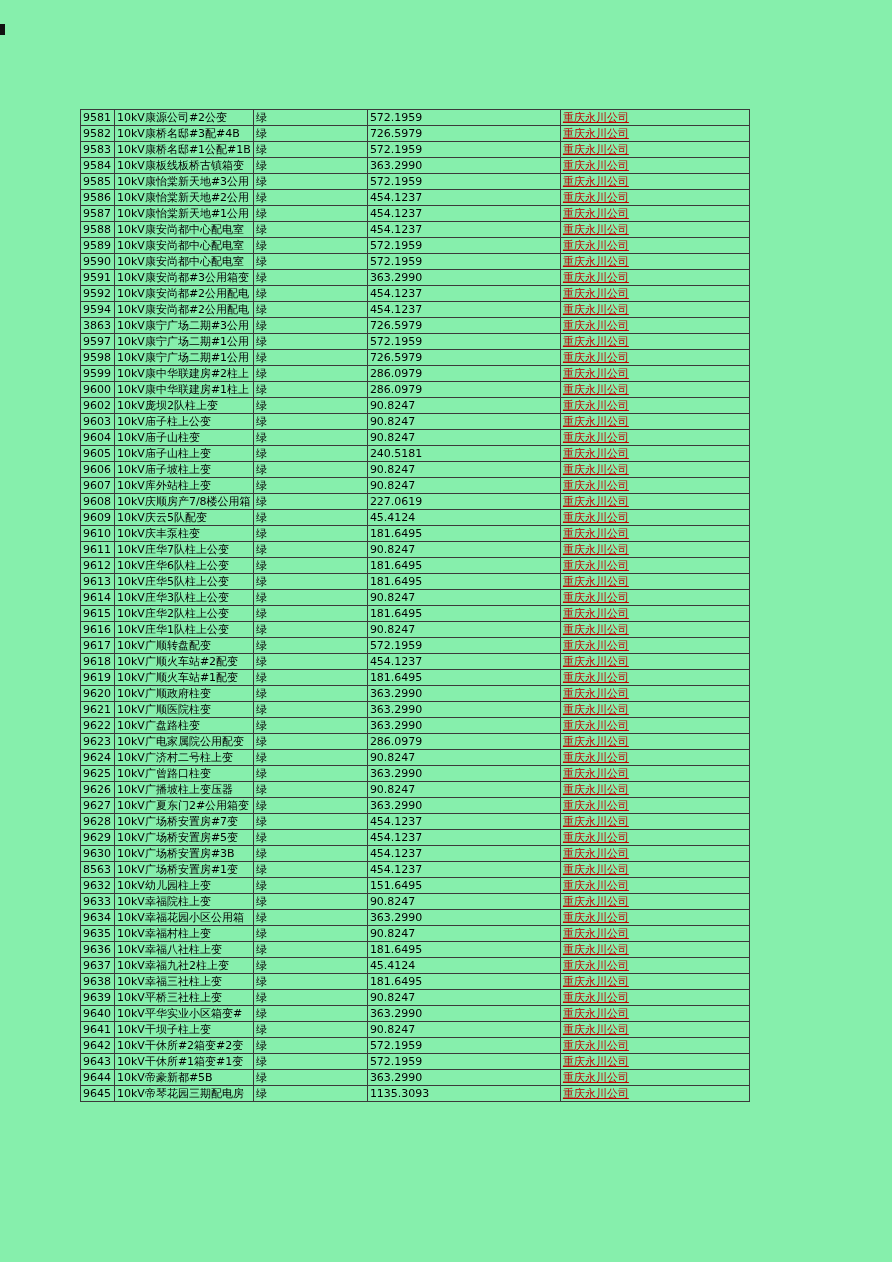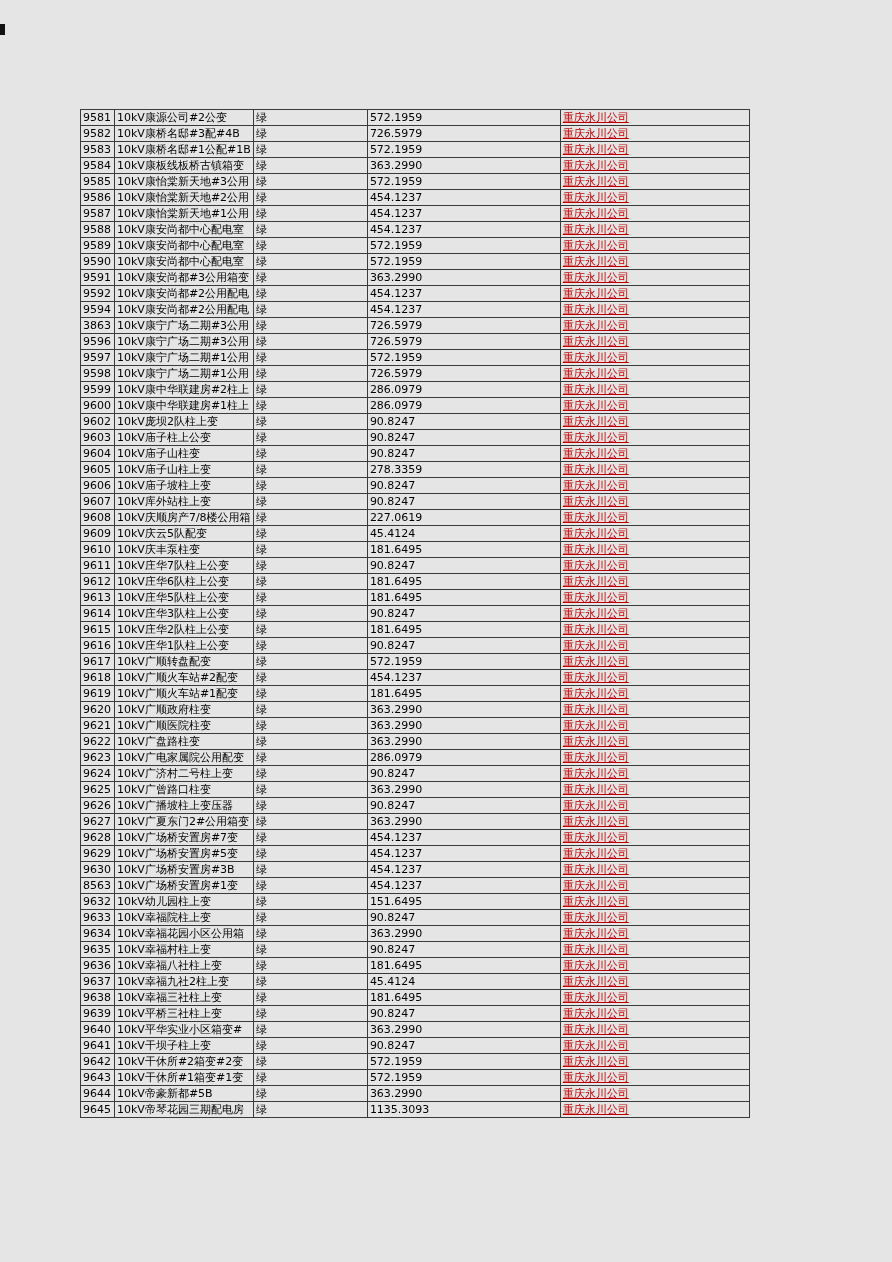--- a/index.html
+++ b/index.html
@@ -5,21 +5,21 @@
   html, body {
     margin: 0;
     padding: 0;
     background: #ffffff;
     font-family: "DejaVu Sans", "Liberation Sans", sans-serif;
   }
   #page {
     position: relative;
     width: 892px;
     height: 1262px;
-    background: #e5e5e5;
+    background: #86efac;
     overflow: hidden;
   }
   #scan-artifact {
     position: absolute;
     left: 0;
     top: 24px;
     width: 5px;
     height: 11px;
     background: #111111;
   }
@@ -155,27 +155,20 @@
             <td class="cell-company"><a>重庆永川公司</a></td>
           </tr>
           <tr>
             <td class="cell-id">3863</td>
             <td class="cell-name">10kV康宁广场二期#3公用</td>
             <td class="cell-status">绿</td>
             <td class="cell-value">726.5979</td>
             <td class="cell-company"><a>重庆永川公司</a></td>
           </tr>
           <tr>
-            <td class="cell-id">9596</td>
-            <td class="cell-name">10kV康宁广场二期#3公用</td>
-            <td class="cell-status">绿</td>
-            <td class="cell-value">726.5979</td>
-            <td class="cell-company"><a>重庆永川公司</a></td>
-          </tr>
-          <tr>
             <td class="cell-id">9597</td>
             <td class="cell-name">10kV康宁广场二期#1公用</td>
             <td class="cell-status">绿</td>
             <td class="cell-value">572.1959</td>
             <td class="cell-company"><a>重庆永川公司</a></td>
           </tr>
           <tr>
             <td class="cell-id">9598</td>
             <td class="cell-name">10kV康宁广场二期#1公用</td>
             <td class="cell-status">绿</td>
@@ -214,21 +207,21 @@
             <td class="cell-id">9604</td>
             <td class="cell-name">10kV庙子山柱变</td>
             <td class="cell-status">绿</td>
             <td class="cell-value">90.8247</td>
             <td class="cell-company"><a>重庆永川公司</a></td>
           </tr>
           <tr>
             <td class="cell-id">9605</td>
             <td class="cell-name">10kV庙子山柱上变</td>
             <td class="cell-status">绿</td>
-            <td class="cell-value">278.3359</td>
+            <td class="cell-value">240.5181</td>
             <td class="cell-company"><a>重庆永川公司</a></td>
           </tr>
           <tr>
             <td class="cell-id">9606</td>
             <td class="cell-name">10kV庙子坡柱上变</td>
             <td class="cell-status">绿</td>
             <td class="cell-value">90.8247</td>
             <td class="cell-company"><a>重庆永川公司</a></td>
           </tr>
           <tr>

